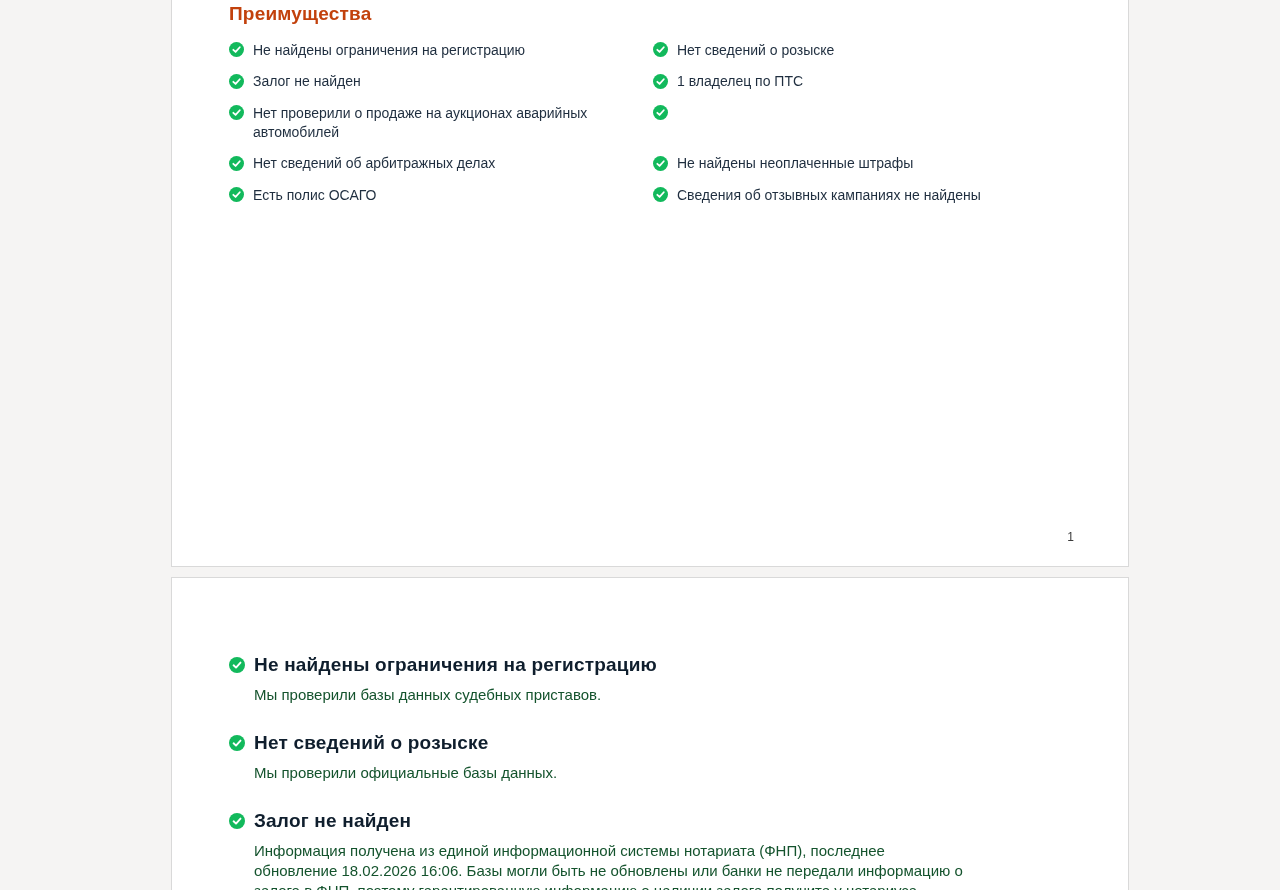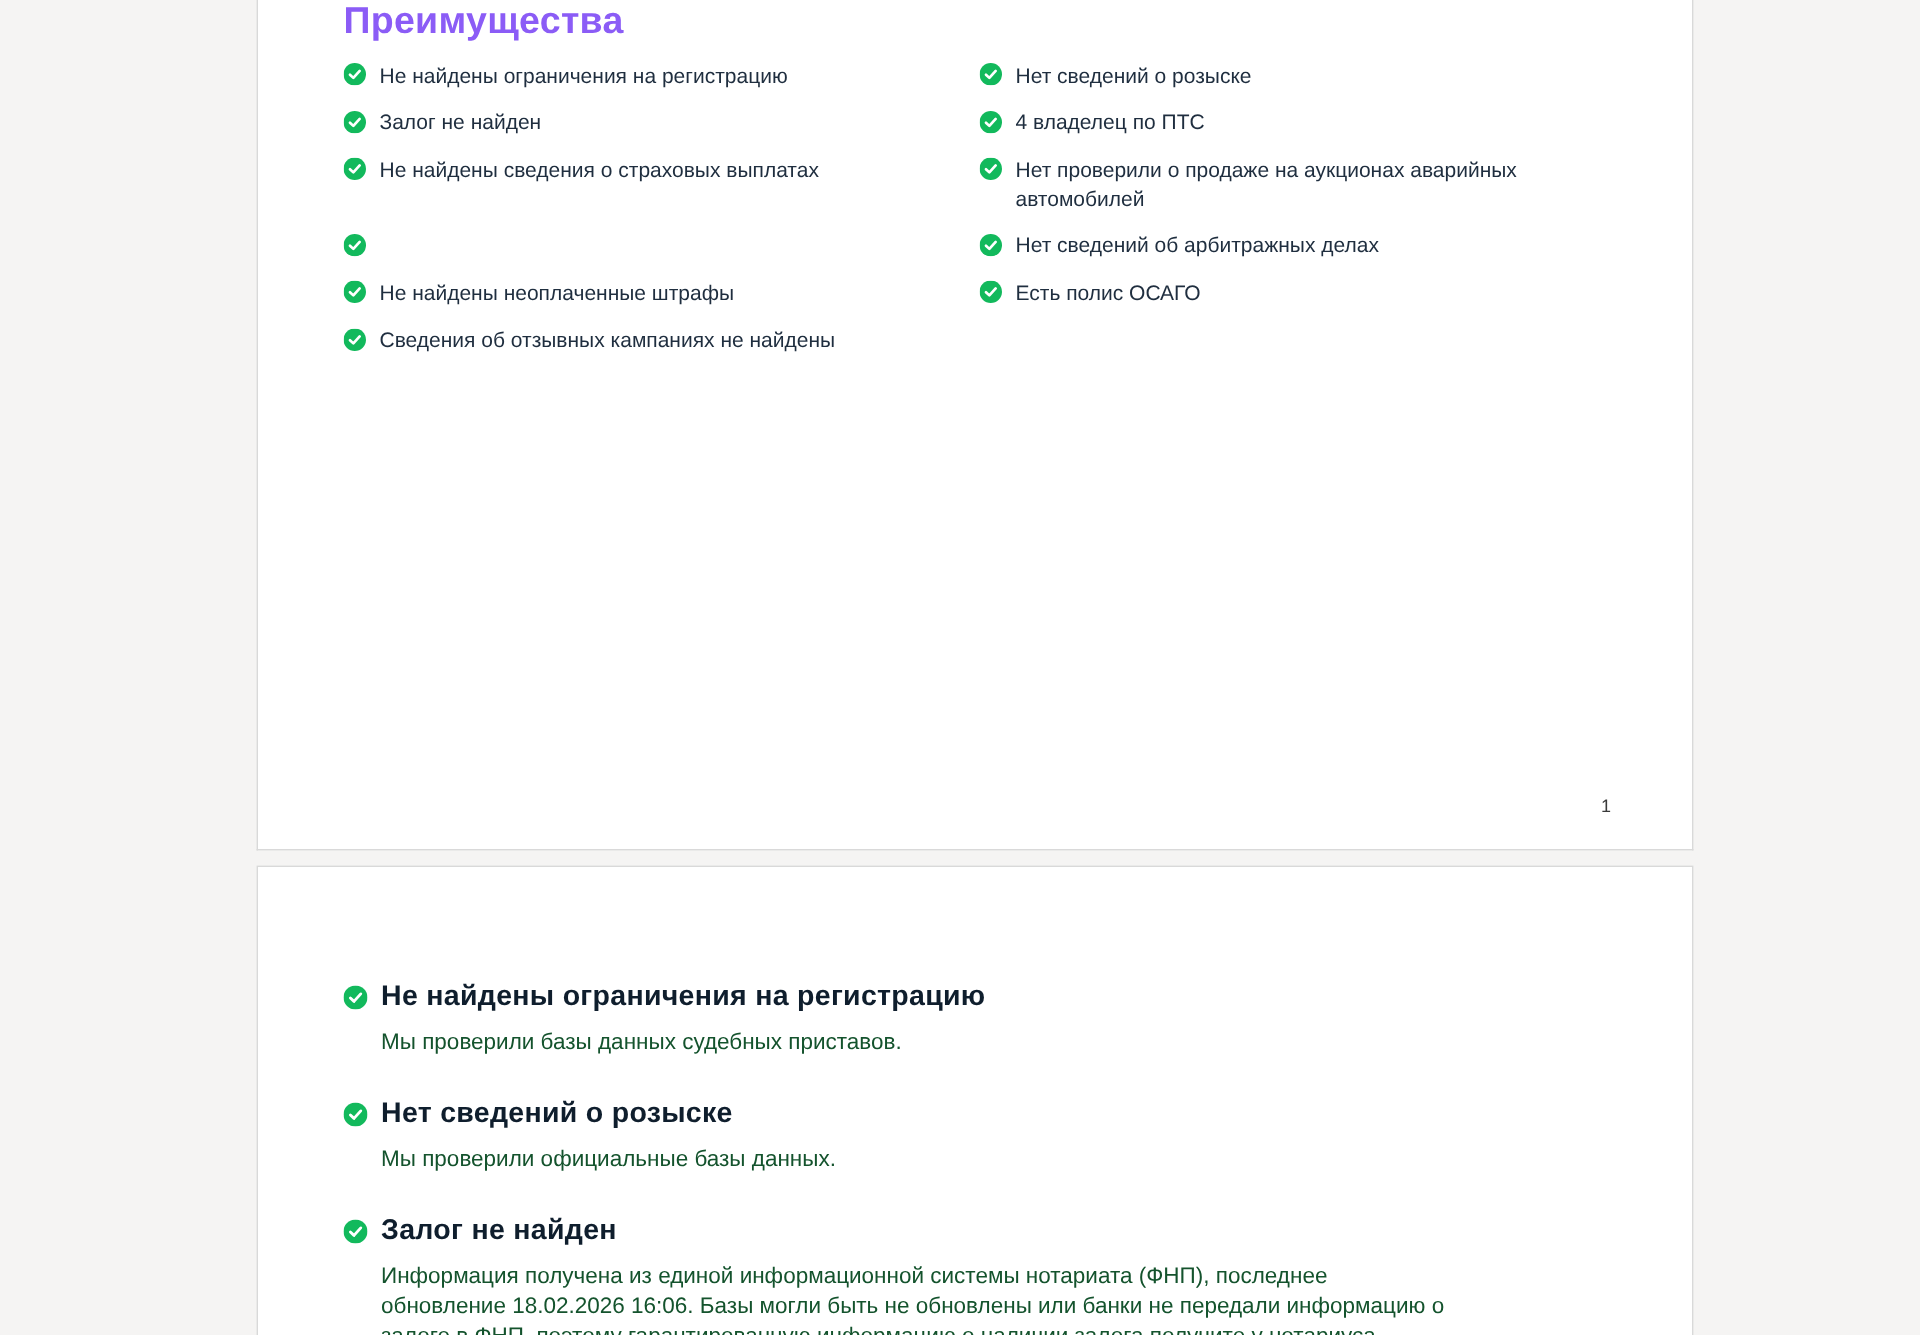--- a/index.html
+++ b/index.html
@@ -17,24 +17,24 @@
     background: #ffffff;
     border: 1px solid #d9d9d9;
   }
   .page-1 {
     height: 567px;
     border-top: none;
     padding: 1px 57px 0 57px;
     position: relative;
   }
   .advantages-title {
-    font-size: 25px;
+    font-size: 19px;
     font-weight: 700;
     line-height: 26px;
-    color: #8b5cf6;
+    color: #c2410c;
     letter-spacing: 0.2px;
     margin-bottom: 13px;
   }
   .adv-grid {
     display: grid;
     grid-template-columns: 424px auto;
     row-gap: 12px;
     column-gap: 0;
   }
   .adv-item {
@@ -134,31 +134,23 @@
             </svg>
           </span>
         <span class="txt">Залог не найден</span>
       </div>
       <div class="adv-item">
         <span class="check">
             <svg width="15" height="15">
               <use href="#check-circle"></use>
             </svg>
           </span>
-        <span class="txt">4 владелец по ПТС</span>
-      </div>
-
-      <div class="adv-item">
-        <span class="check">
-            <svg width="15" height="15">
-              <use href="#check-circle"></use>
-            </svg>
-          </span>
-        <span class="txt">Не найдены сведения о страховых выплатах</span>
-      </div>
+        <span class="txt">1 владелец по ПТС</span>
+      </div>
+
       <div class="adv-item">
         <span class="check">
             <svg width="15" height="15">
               <use href="#check-circle"></use>
             </svg>
           </span>
         <span class="txt">Нет проверили о продаже на аукционах аварийных
 автомобилей</span>
       </div>
 

